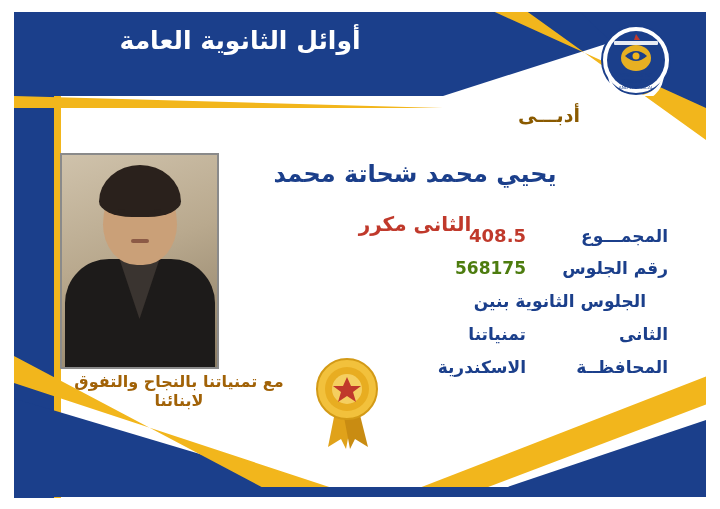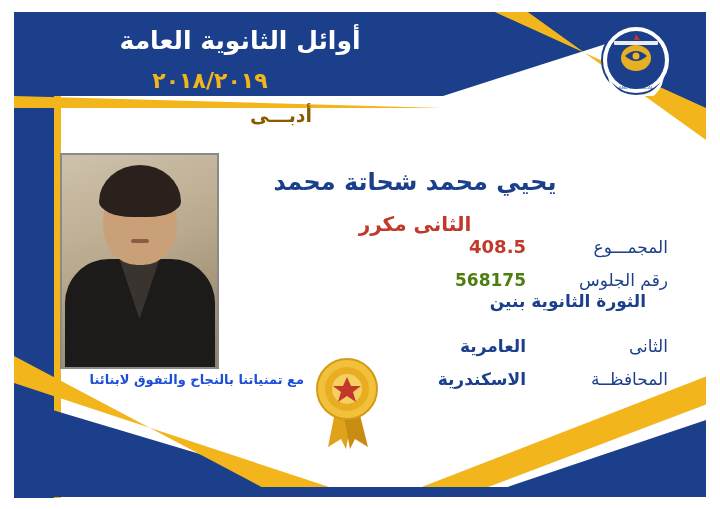--- a/index.html
+++ b/index.html
@@ -173,38 +173,38 @@
   .ph-eye.r{left:50%;margin-left:14px;}
   .ph-mouth{
     position:absolute;left:50%;margin-left:-9px;top:84px;
     width:18px;height:4px;border-radius:3px;background:#8c5a46;
   }
 
   
   .wish{
     position:absolute;left:54px;top:372px;
     width:250px;
-    text-align:right;
-    color:#1d4ed8;
-    font-size:13px;
+    text-align:center;
+    color:#a16207;
+    font-size:16px;
     font-weight:bold;
     direction:rtl;
   }
 
   
   .branch{
     position:absolute;left:250px;top:104px;
-    width:330px;text-align:left;
+    width:330px;text-align:right;
     color:#8a5a00;
     font-size:19px;
     font-weight:bold;
     direction:rtl;
   }
   .student-name{
-    position:absolute;left:215px;top:168px;
+    position:absolute;left:215px;top:160px;
     width:400px;text-align:center;
     color:#1b3f8b;
     font-size:24px;
     font-weight:bold;
     direction:rtl;
   }
   .rank{
     position:absolute;left:250px;top:212px;
     width:330px;text-align:center;
     color:#c0392b;
@@ -224,25 +224,24 @@
     display:flex;
     flex-direction:row;
     align-items:baseline;
     justify-content:flex-start;
     margin-bottom:9px;
     height:24px;
   }
   .info-label{
     color:#1b3f8b;
     font-size:17px;
-    font-weight:normal;
+    font-weight:bold;
     width:120px;
     text-align:right;
     flex:0 0 120px;
-    margin-top:12px;
   }
   .info-value{
     color:#1b3f8b;
     font-size:17px;
     font-weight:bold;
     text-align:right;
     flex:0 0 auto;
     padding-right:22px;
   }
   .info-row.total .info-value{
@@ -271,21 +270,20 @@
   <div class="band-top-yellow"></div>
   <div class="wedge-tr-blue"></div>
   <div class="wedge-tr-yellow"></div>
   <div class="wedge-bl-blue"></div>
   <div class="wedge-bl-yellow"></div>
   <div class="wedge-br-blue"></div>
   <div class="wedge-br-yellow"></div>
   <div class="strip-bottom"></div>
 
   <div class="header-title">أوائل الثانوية العامة</div>
-  <div class="header-year">٢٠١٨/٢٠١٩</div>
 
   <div class="logo">
     <svg viewBox="0 0 72 72" width="72" height="72" aria-hidden="true">
       <circle cx="36" cy="36" r="34" fill="#ffffff" stroke="#1b3f8b" stroke-width="2"></circle>
       <circle cx="36" cy="36" r="29" fill="#1b3f8b"></circle>
       <path d="M36 10 L40 16 L34 16 Z" fill="#c0392b"></path>
       <g fill="#ffffff">
         <rect x="14" y="17" width="44" height="4" rx="1" opacity="0.9"></rect>
       </g>
       <g transform="translate(36,34)">
@@ -320,25 +318,25 @@
   <div class="info">
     <div class="info-row total">
       <div class="info-label">المجمـــوع</div>
       <div class="info-value">408.5</div>
     </div>
     <div class="info-row seat">
       <div class="info-label">رقم الجلوس</div>
       <div class="info-value">568175</div>
     </div>
     <div class="info-row">
-      <div class="info-value">الثورة الثانوية بنين</div>
+      <div class="info-value">الجلوس الثانوية بنين</div>
     </div>
     <div class="info-row">
       <div class="info-label">الثانى</div>
-      <div class="info-value">العامرية</div>
+      <div class="info-value">تمنياتنا</div>
     </div>
     <div class="info-row">
       <div class="info-label">المحافظــة</div>
       <div class="info-value">الاسكندرية</div>
     </div>
   </div>
 
   <div class="rosette">
     <svg viewBox="0 0 70 96" width="70" height="96" aria-hidden="true">
       <path d="M24 52 L16 92 L29 84 L34 94 L40 62 Z" fill="#e0a21a"></path>

